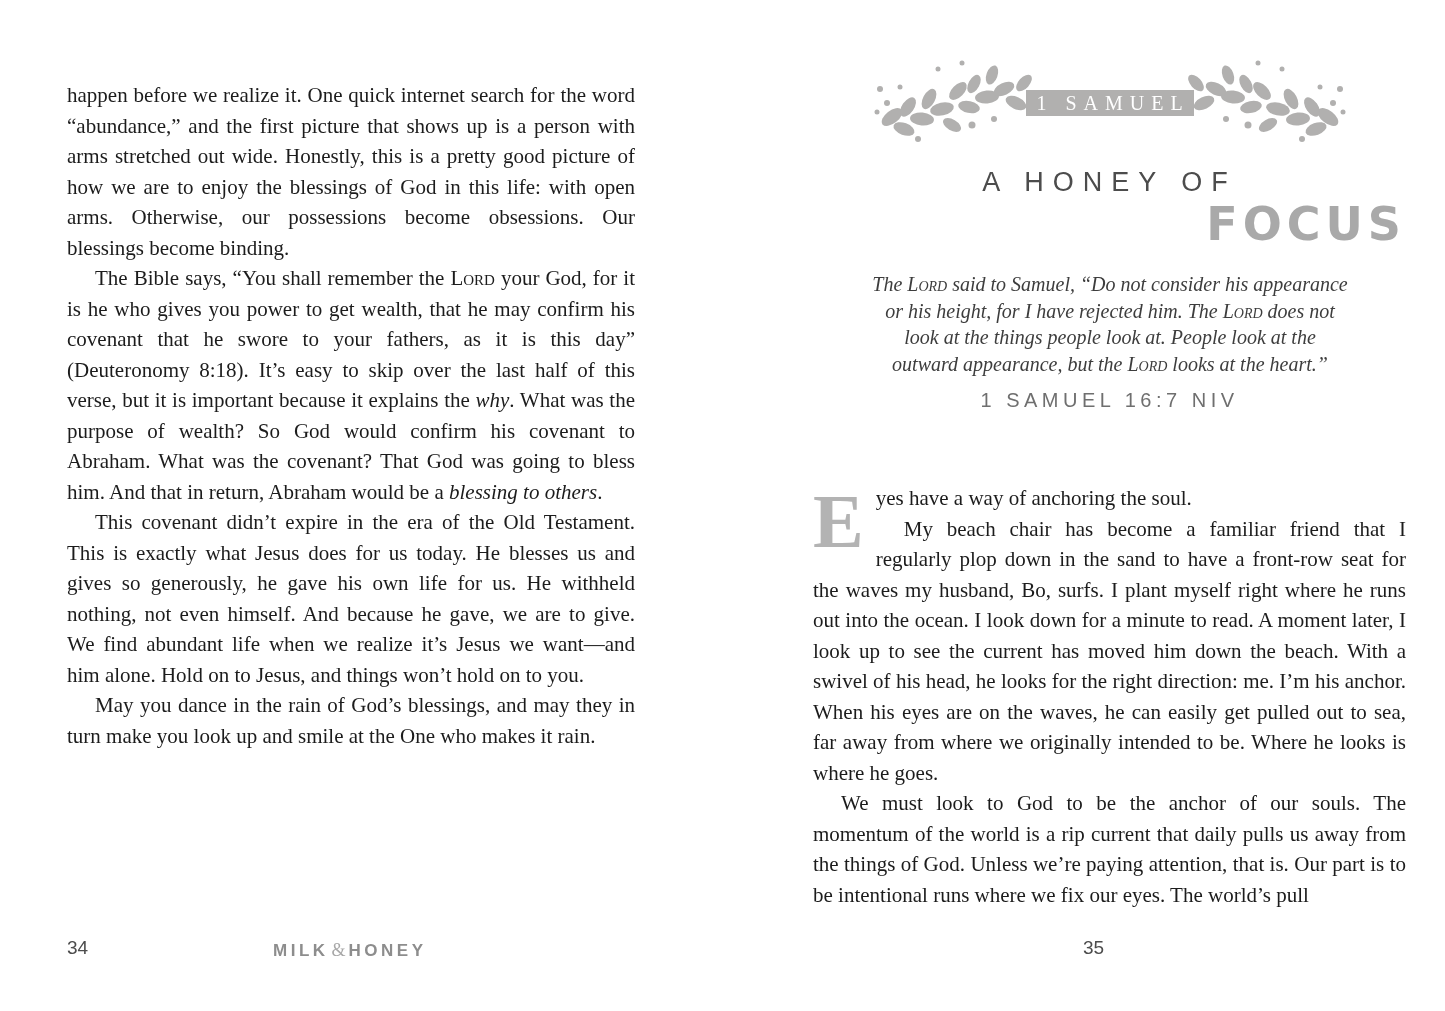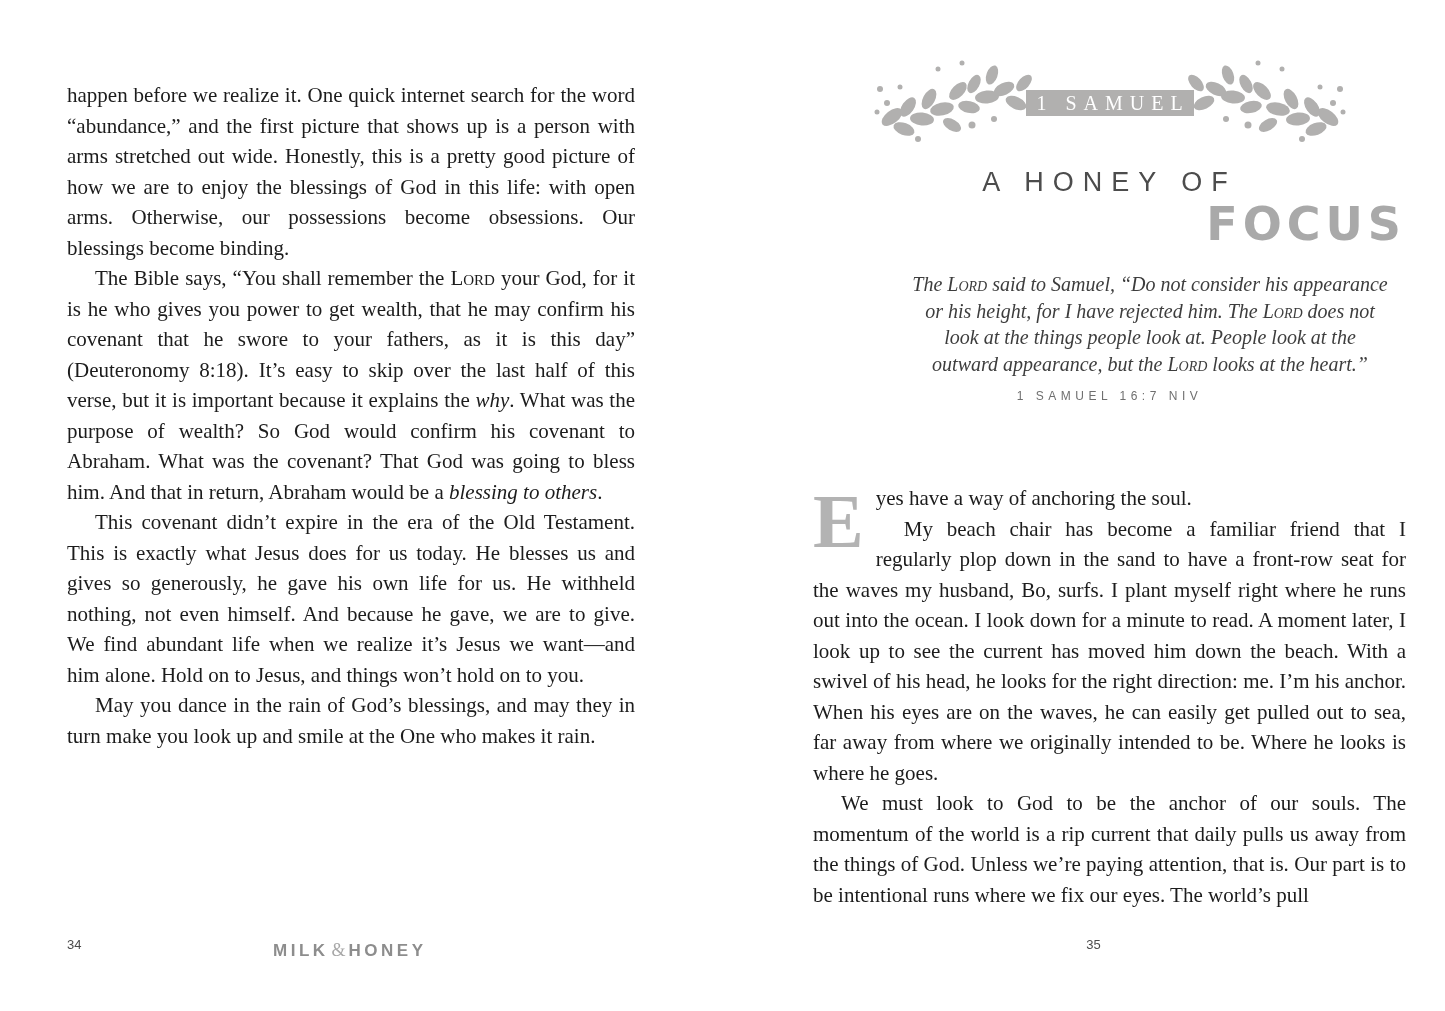--- a/index.html
+++ b/index.html
@@ -42,21 +42,21 @@
     font-size:76px;line-height:64px;
     color:var(--drop-cap-gray);
     font-weight:bold;
     margin:6px 12px 2px 0;
   }
 
   
   .footer-num{
     position:absolute;top:937px;
     font-family:"Liberation Sans","DejaVu Sans",sans-serif;
-    font-size:13px;color:var(--pagenum-gray);
+    font-size:19px;color:var(--pagenum-gray);
   }
   .left-num{left:67px;}
   .right-num{left:74px;width:593px;text-align:center;}
   .brand{
     position:absolute;left:273px;top:940px;
     font-family:"Liberation Sans","DejaVu Sans",sans-serif;
     font-size:17px;font-weight:bold;letter-spacing:3.5px;
     color:var(--brand-gray);white-space:nowrap;
   }
   .brand .amp{
@@ -85,26 +85,26 @@
   }
   .title2{
     position:absolute;left:90px;top:199px;width:593px;text-align:right;
     font-family:"DejaVu Sans","Liberation Sans",sans-serif;
     font-size:46px;line-height:50px;font-weight:800;letter-spacing:5px;
     color:var(--chapter-title-gray);
     transform:scaleY(1.02);
   }
   .quote{
     position:absolute;left:147px;top:271px;width:480px;text-align:center;
-    font-style:italic;font-size:20px;line-height:26.5px;color:var(--quote-text);margin-left:40px;
+    font-style:italic;font-size:20px;line-height:26.5px;color:var(--quote-text);
   }
   .reference{
     position:absolute;left:90px;top:389px;width:593px;text-align:center;
     font-family:"Liberation Sans","DejaVu Sans",sans-serif;
-    font-size:12px;letter-spacing:4.5px;color:var(--reference-gray);
+    font-size:20px;letter-spacing:4.5px;color:var(--reference-gray);
   }
 </style>
 </head>
 <body>
 
 <div class="spread">
 
   <section class="page left">
     <div class="body-text left-block">
       <p class="para"><span>happen before we realize it. One quick internet search for the word “abundance,” and the first picture that shows up is a person with arms stretched out wide. Honestly, this is a pretty good picture of how we are to enjoy the blessings of God in this life: with open arms. Otherwise, our possessions become obsessions. Our blessings become binding.</span></p>

